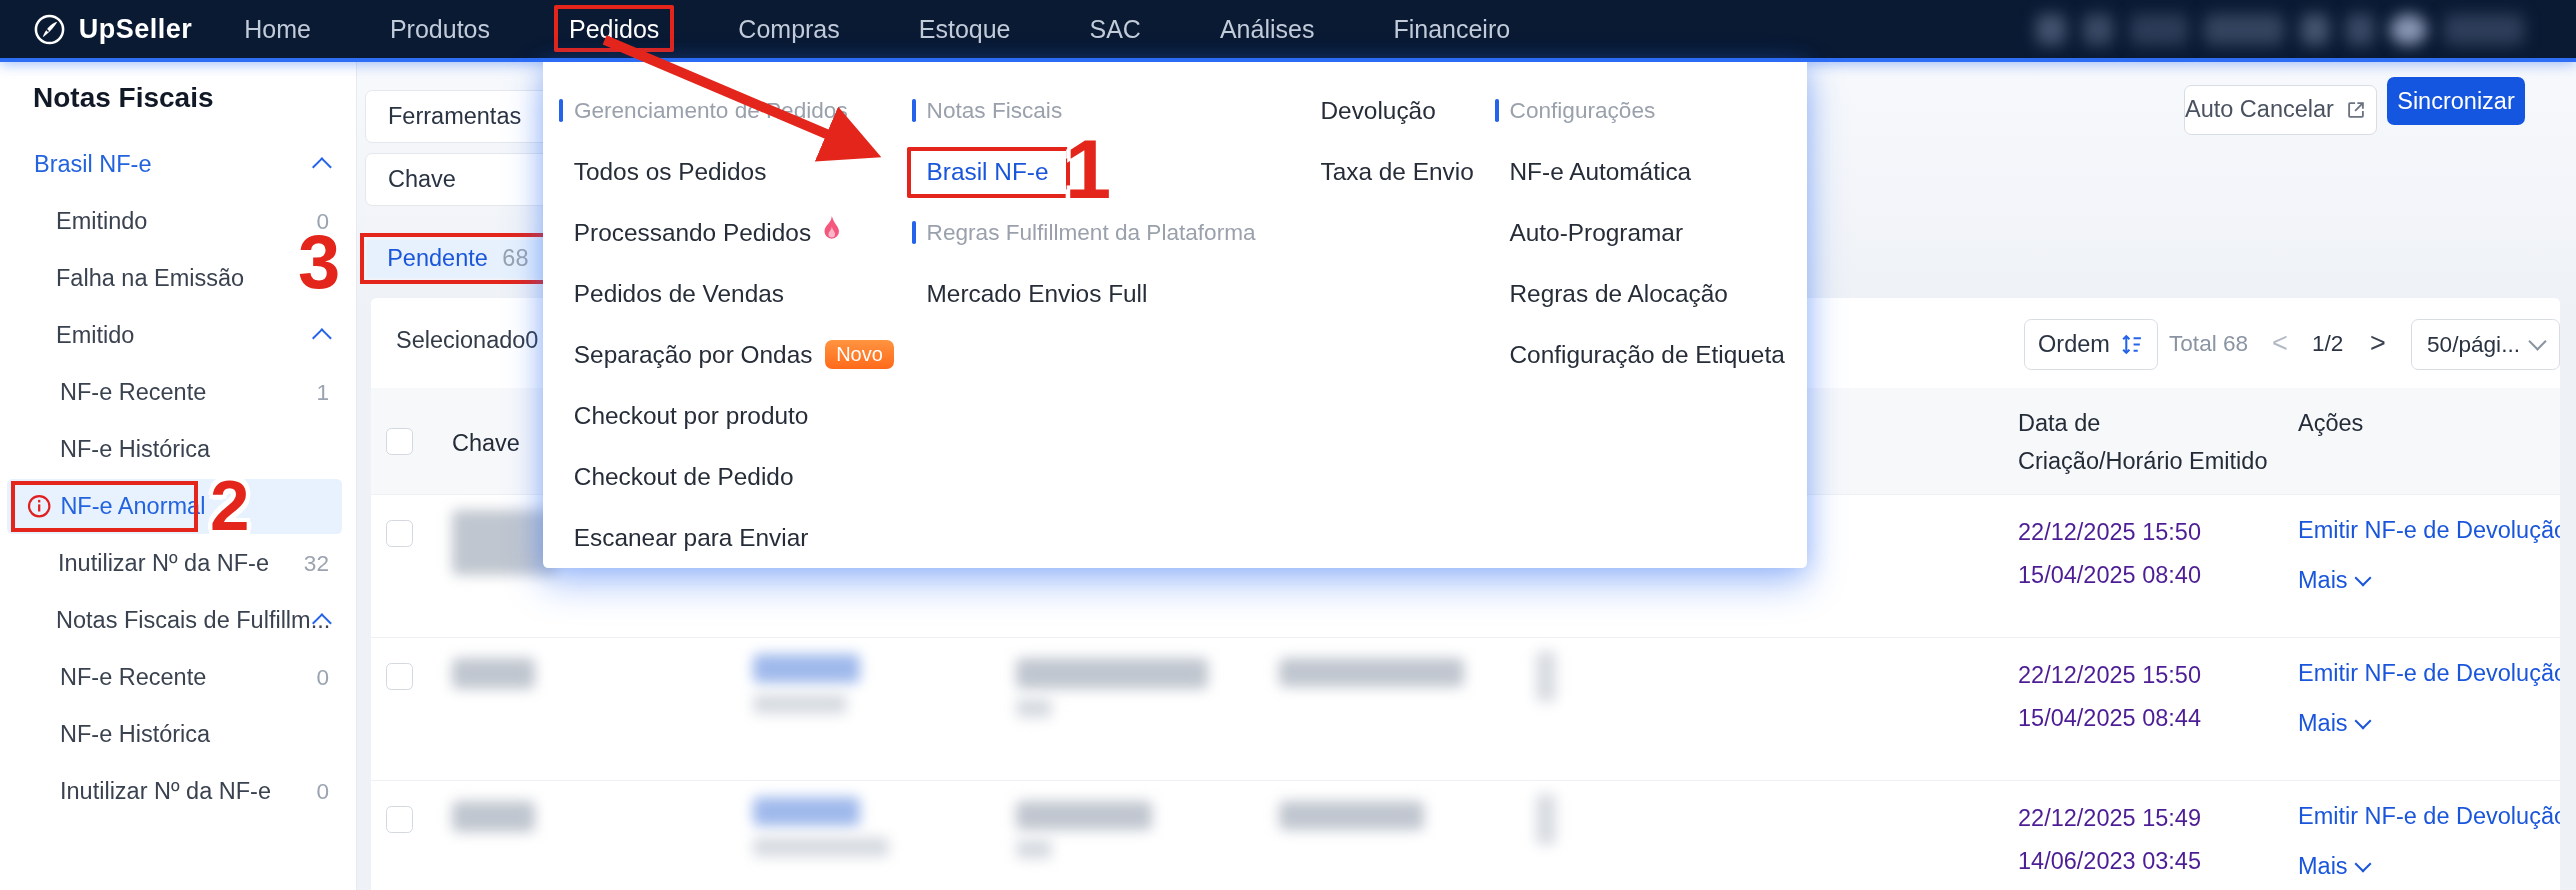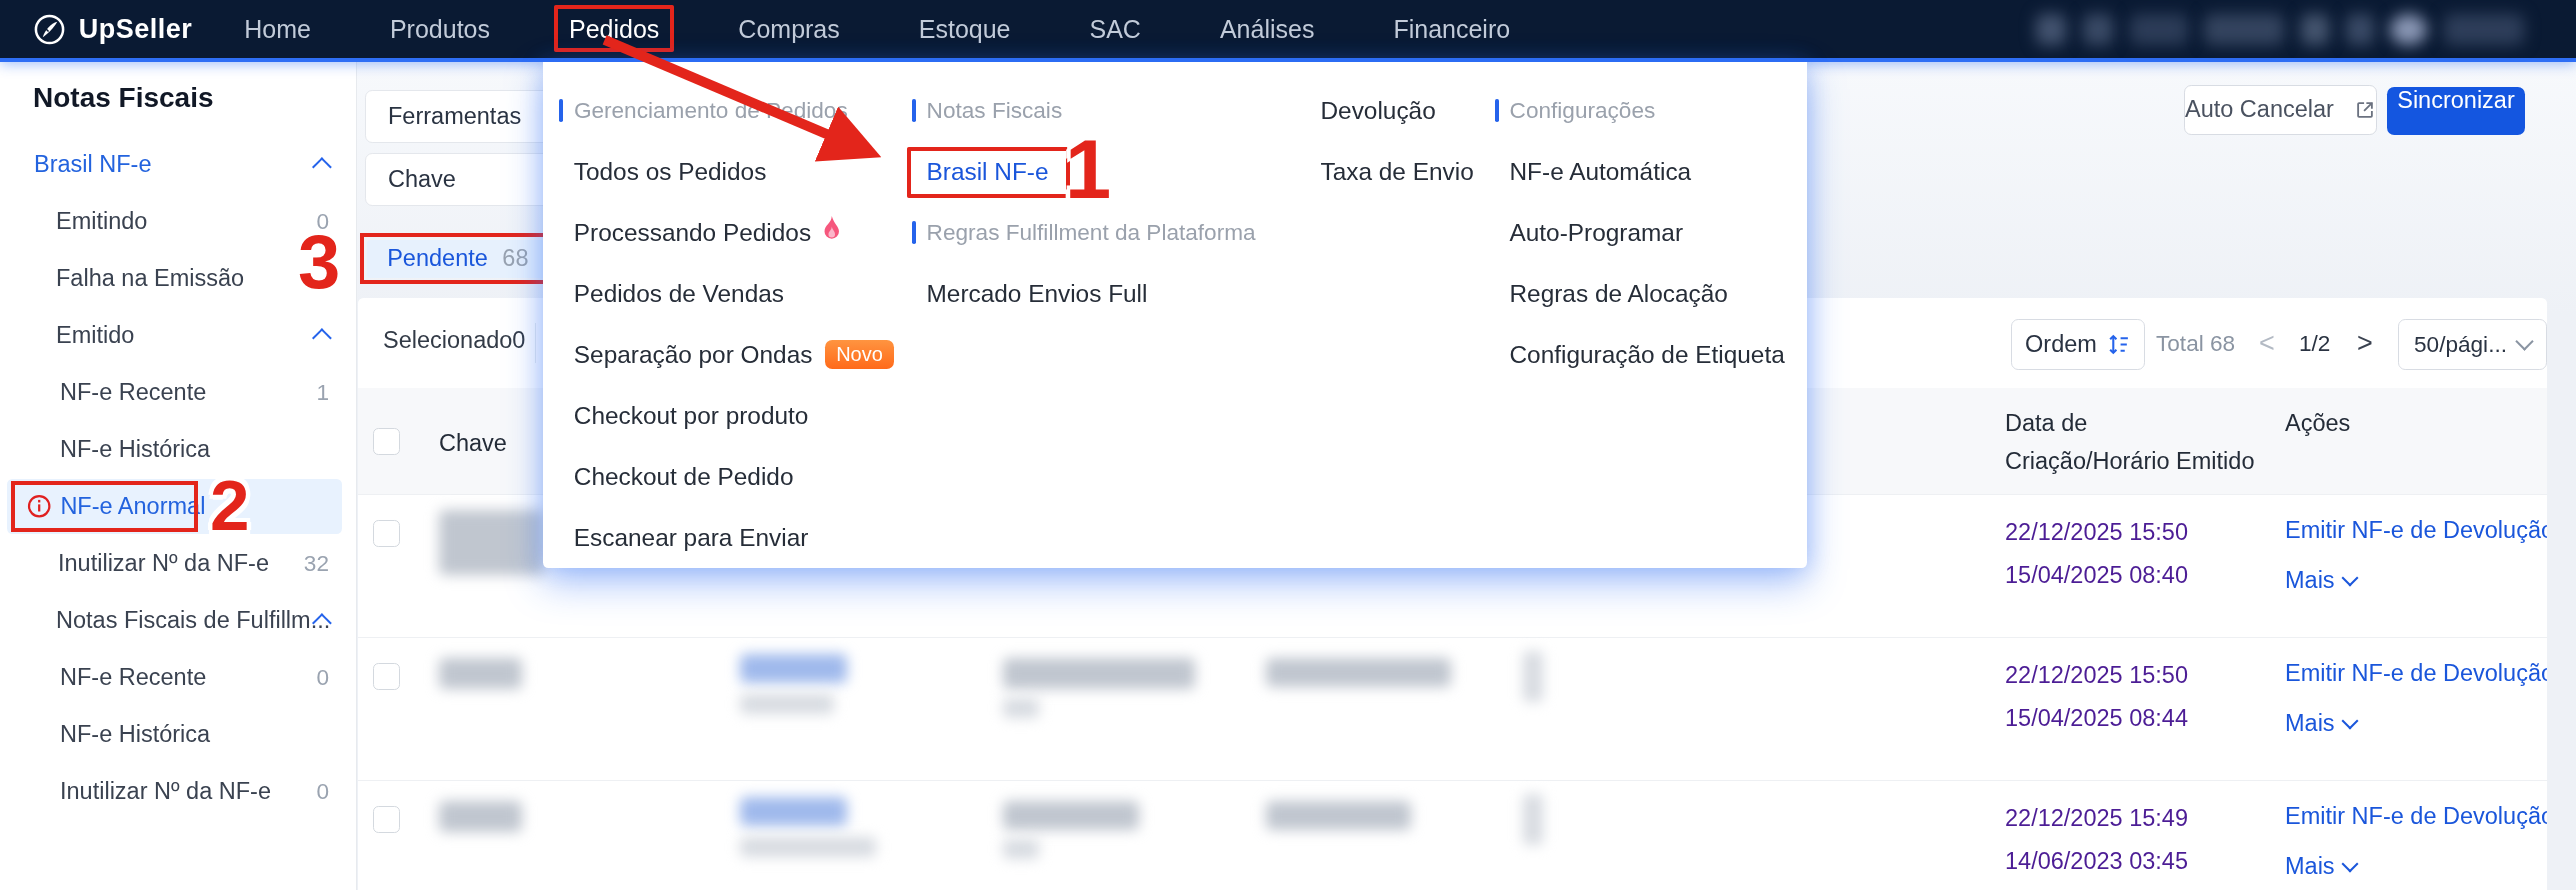--- a/index.html
+++ b/index.html
@@ -38,25 +38,25 @@
   
   #content{position:absolute;left:356px;top:62px;width:2220px;height:829px;
            background:linear-gradient(#f7f9fc,#eef1f6 253px)}
   .select-box{position:absolute;background:#fff;border:0.9px solid #e4e7ec;border-radius:7.2px;height:51px;
               display:flex;align-items:center;padding:0 22px;font-size:23.5px;color:#2a3342;width:208px;cursor:pointer}
   .tab-ann{position:absolute;left:3.6px;top:171px;border:4.5px solid #e3251b;padding:2.7px 3.6px;z-index:30}
   .tab{background:#e7f1fd;border-radius:3.6px;height:38px;display:inline-flex;align-items:center;gap:14.5px;
        padding:0 20px;font-size:23.5px;cursor:pointer}
   .tab-label{color:#1a56db}.tab-count{color:#98a2b0}
   .btn-outline{position:absolute;left:1828px;top:22.6px;width:191px;height:48px;background:#fff;
-               border:0.9px solid #d8dce3;border-radius:7.2px;display:flex;align-items:center;justify-content:space-between;
+               border:0.9px solid #d8dce3;border-radius:7.2px;display:flex;align-items:center;justify-content:flex-start;
                gap:11px;font-size:23.5px;color:#4a5260;cursor:pointer}
-  .btn-primary{position:absolute;left:2031px;top:25px;width:138px;height:48px;background:#1456e0;border-radius:7.2px;
-               color:#fff;display:flex;align-items:flex-start;justify-content:center;font-size:23.5px;cursor:pointer}
-  .card{position:absolute;left:2px;top:236px;width:2189px;height:592px;background:#fff;
+  .btn-primary{position:absolute;left:2031px;top:15px;width:138px;height:48px;background:#1456e0;border-radius:7.2px;
+               color:#fff;display:flex;align-items:center;justify-content:center;font-size:23.5px;cursor:pointer}
+  .card{position:absolute;left:15px;top:236px;width:2189px;height:592px;background:#fff;
         border-radius:5.4px 5.4px 0 0;overflow:hidden}
   .tb-sel{position:absolute;left:25px;top:29px;font-size:23.5px;color:#333b47}
   .tb-div{position:absolute;left:177px;top:25px;width:0.9px;height:40px;background:#e7eaee}
   .btn-order{position:absolute;left:1653px;top:21px;width:132px;height:49px;background:#fff;border:0.9px solid #d8dce3;
              border-radius:7.2px;display:flex;align-items:center;justify-content:center;gap:9px;font-size:23.5px;
              color:#2a3342;cursor:pointer}
   .pg-total{position:absolute;left:1798px;top:33px;font-size:22.6px;color:#8a94a2}
   .pg-prev{position:absolute;left:1901px;top:30px;font-size:27px;color:#b3bac4;cursor:pointer}
   .pg-page{position:absolute;left:1941px;top:33px;font-size:22.6px;color:#2a3342}
   .pg-next{position:absolute;left:1999px;top:30px;font-size:27px;color:#3a4250;cursor:pointer}

